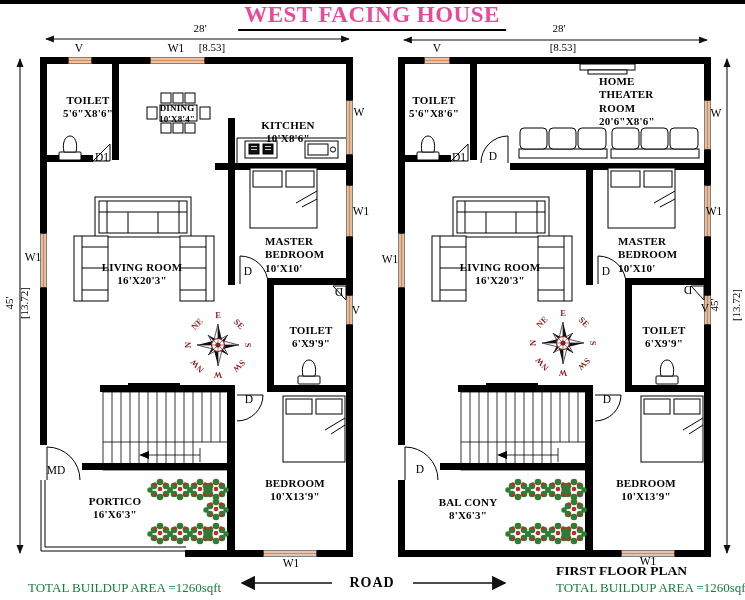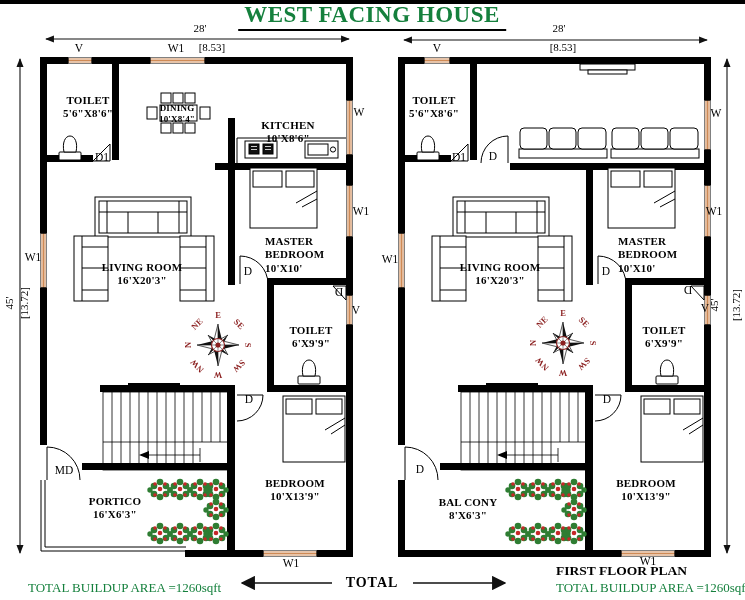--- a/index.html
+++ b/index.html
@@ -1,21 +1,21 @@
 <!DOCTYPE html>
 <html style="--wall: #000000; --win: #cf8a55; --compass: #8b1f1f; --leaf: #2e7d32; --flower: #c62828;"><head>
 <meta charset="utf-8">
 <style>
   :root{ --wall:#000; --win:#cf8a55; --compass:#8b1f1f; --leaf:#2e7d32; --flower:#c62828; }
   html,body{margin:0;padding:0;background:#fff;}
   #canvas{position:relative;width:745px;height:600px;background:#fff;overflow:hidden;
           font-family:"Liberation Serif",serif;}
   #topbar{position:absolute;left:0;top:0;width:745px;height:4px;background:#000;}
   #title{position:absolute;left:372px;top:2px;transform:translateX(-50%);
-         font-weight:700;font-size:23px;letter-spacing:.5px;color:#15803d;
+         font-weight:700;font-size:23px;letter-spacing:.5px;color:#ec4899;
          border-bottom:2.5px solid #000;padding:0 6px 1px 6px;white-space:nowrap;text-align:center;}
   svg{position:absolute;left:0;top:0;}
   #labels{position:absolute;left:0;top:0;width:745px;height:600px;pointer-events:none;}
   .lbl{position:absolute;transform:translate(-50%,-50%);color:#000;text-align:center;
        white-space:pre-line;line-height:1.22;font-family:"Liberation Serif",serif;}
   .lbl.left{transform:translate(0,-50%);text-align:left;}
   .room{font-weight:700;font-size:11px;letter-spacing:.2px;}
   .open{font-size:11.5px;}
   .dim{font-size:11px;}
   .cmp{font-weight:700;font-size:8.5px;color:var(--compass);}
@@ -363,27 +363,31 @@
       <span class="lbl open" style="left: 176px; top: 48px; transform: translate(-50%, -50%);">W1</span>
       <span class="lbl open" style="left: 359px; top: 112px; transform: translate(-50%, -50%);">W</span>
       <span class="lbl open" style="left: 361px; top: 211px; transform: translate(-50%, -50%);">W1</span>
       <span class="lbl open" style="left: 356px; top: 310px; transform: translate(-50%, -50%);">V</span>
       <span class="lbl open" style="left: 33px; top: 257px; transform: translate(-50%, -50%);">W1</span>
       <span class="lbl open" style="left: 291px; top: 563px; transform: translate(-50%, -50%);">W1</span>
       <span class="lbl open" style="left: 102px; top: 157px; transform: translate(-50%, -50%);">D1</span>
       <span class="lbl open" style="left: 248px; top: 271px; transform: translate(-50%, -50%);">D</span>
       <span class="lbl open" style="left: 339px; top: 292px; transform: translate(-50%, -50%) rotate(180deg);">D</span>
       <span class="lbl open" style="left: 249px; top: 399px; transform: translate(-50%, -50%);">D</span>
-      <span class="lbl open" style="left: 64px; top: 470px; transform: translate(-50%, -50%);">MD</span>
+      <span class="lbl open" style="left: 56px; top: 470px; transform: translate(-50%, -50%);">MD</span>
       <span class="lbl dim" style="left: 200px; top: 29px; transform: translate(-50%, -50%);">28'</span>
       <span class="lbl dim" style="left: 212px; top: 48px; transform: translate(-50%, -50%);">[8.53]</span>
       <span class="lbl dim" style="left: 10px; top: 303px; transform: translate(-50%, -50%) rotate(-90deg);">45'</span>
       <span class="lbl dim" style="left: 25px; top: 303px; transform: translate(-50%, -50%) rotate(-90deg);">[13.72]</span>
       <span class="lbl room" style="left: 434px; top: 107px; transform: translate(-50%, -50%);">TOILET
 5'6"X8'6"</span>
+      <span class="lbl room left" style="left: 599px; top: 102px; transform: translate(0px, -50%);">HOME
+THEATER
+ROOM
+20'6"X8'6"</span>
       <span class="lbl room" style="left: 500px; top: 274px; transform: translate(-50%, -50%);">LIVING ROOM
 16'X20'3"</span>
       <span class="lbl room left" style="left: 618px; top: 255px; transform: translate(0px, -50%);">MASTER
 BEDROOM
 10'X10'</span>
       <span class="lbl room" style="left: 664px; top: 337px; transform: translate(-50%, -50%);">TOILET
 6'X9'9"</span>
       <span class="lbl room" style="left: 646px; top: 490px; transform: translate(-50%, -50%);">BEDROOM
 10'X13'9"</span>
       <span class="lbl room" style="left: 468px; top: 509px; transform: translate(-50%, -50%);">BAL CONY
@@ -418,14 +422,14 @@
       <span class="lbl cmp" style="left: 584px; top: 364px; transform: translate(-50%, -50%) rotate(135deg);">SW</span>
       <span class="lbl cmp" style="left: 563px; top: 373px; transform: translate(-50%, -50%) rotate(180deg);">W</span>
       <span class="lbl cmp" style="left: 542px; top: 364px; transform: translate(-50%, -50%) rotate(225deg);">NW</span>
       <span class="lbl cmp" style="left: 533px; top: 343px; transform: translate(-50%, -50%) rotate(270deg);">N</span>
       <span class="lbl cmp" style="left: 542px; top: 322px; transform: translate(-50%, -50%) rotate(315deg);">NE</span>
     </div>
 
   <div class="parea" style="left:28px;top:580px">TOTAL BUILDUP AREA =1260sqft</div>
   <div class="ptitle" style="left:556px;top:563px">FIRST FLOOR PLAN</div>
   <div class="parea" style="left:556px;top:580px">TOTAL BUILDUP AREA =1260sqft</div>
-  <div id="road">TOTAL</div>
+  <div id="road">ROAD</div>
 </div>
 
 </body></html>

